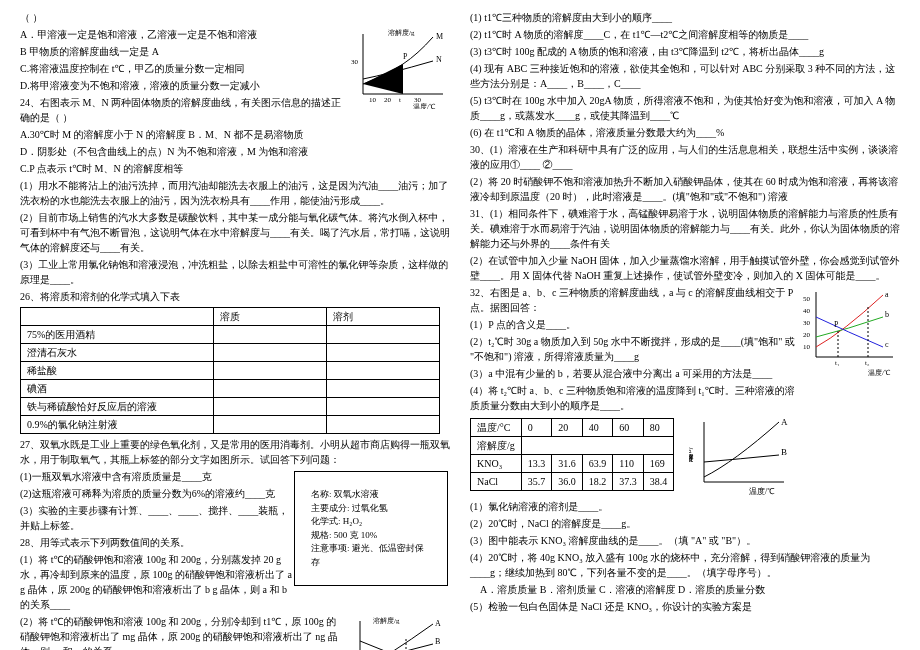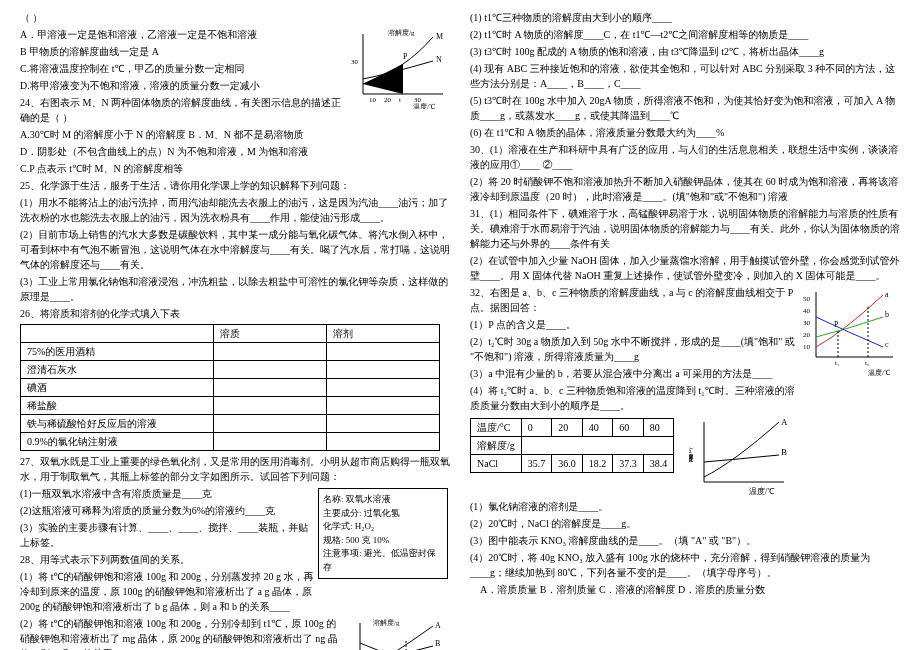--- a/index.html
+++ b/index.html
@@ -28,21 +28,21 @@
     margin: 3px 0;
   }
   table.tbl td, table.tbl th {
     border: 1px solid #000;
     padding: 1px 6px;
     font-size: 10px;
     text-align: left;
   }
   .label-box {
     border: 1px solid #000;
-    padding: 4px;
+    padding: 16px;
     font-size: 9px;
     width: 120px;
     float: right;
     margin: 2px;
   }
   .graph-box {
     float: right;
     width: 100px;
     height: 80px;
     border: none;
@@ -83,21 +83,20 @@
           <text x="3" y="35" font-size="7">30</text>
           <text x="21" y="73" font-size="7">10</text>
           <text x="36" y="73" font-size="7">20</text>
           <text x="51" y="73" font-size="7">t</text>
           <text x="66" y="73" font-size="7">30</text>
           <text x="40" y="6" font-size="7">溶解度/g</text>
           <text x="65" y="80" font-size="7">温度/℃</text>
         </svg>
       </div>
     </div>
-    <p class="p">25、化学源于生活，服务于生活，请你用化学课上学的知识解释下列问题：</p>
     <p class="p">(1）用水不能将沾上的油污洗掉，而用汽油却能洗去衣服上的油污，这是因为汽油____油污；加了洗衣粉的水也能洗去衣服上的油污，因为洗衣粉具有____作用，能使油污形成____。</p>
     <p class="p">(2）目前市场上销售的汽水大多数是碳酸饮料，其中某一成分能与氧化碳气体。将汽水倒入杯中，可看到杯中有气泡不断冒泡，这说明气体在水中溶解度与____有关。喝了汽水后，常打嗝，这说明气体的溶解度还与____有关。</p>
     <p class="p">(3）工业上常用氯化钠饱和溶液浸泡，冲洗粗盐，以除去粗盐中可溶性的氯化钾等杂质，这样做的原理是____。</p>
     <p class="p">26、将溶质和溶剂的化学式填入下表</p>
     <table class="tbl">
       <tbody>
           <tr>
             <td style="width:180px"></td>
             <td style="width:100px">溶质</td>
             <td style="width:100px">溶剂</td>
@@ -106,26 +105,26 @@
             <td>75%的医用酒精</td>
             <td></td>
             <td></td>
           </tr>
       <tr>
             <td>澄清石灰水</td>
             <td></td>
             <td></td>
           </tr>
       <tr>
+            <td>稀盐酸</td>
+            <td></td>
+            <td></td>
+          </tr>
+      <tr>
             <td>碘酒</td>
-            <td></td>
-            <td></td>
-          </tr>
-      <tr>
-            <td>稀盐酸</td>
             <td></td>
             <td></td>
           </tr>
       <tr>
             <td>铁与稀硫酸恰好反应后的溶液</td>
             <td></td>
             <td></td>
           </tr>
       <tr>
             <td>0.9%的氯化钠注射液</td>
@@ -229,20 +228,28 @@
               <td>20</td>
               <td>40</td>
               <td>60</td>
               <td>80</td>
             </tr>
         <tr>
               <td>溶解度/g</td>
               <td colspan="5"></td>
             </tr>
         <tr>
+              <td>KNO₃</td>
+              <td>13.3</td>
+              <td>31.6</td>
+              <td>63.9</td>
+              <td>110</td>
+              <td>169</td>
+            </tr>
+        <tr>
               <td>NaCl</td>
               <td>35.7</td>
               <td>36.0</td>
               <td>18.2</td>
               <td>37.3</td>
               <td>38.4</td>
             </tr>
       </tbody>
         </table>
       <div class="graph-box" style="margin-left:15px">
@@ -256,14 +263,15 @@
           <text x="0" y="30" font-size="8" style="writing-mode:tb">溶解度/g</text>
           <text x="60" y="77" font-size="8">温度/℃</text>
         </svg>
       </div>
     </div>
     <p class="p">(1）氯化钠溶液的溶剂是____。</p>
     <p class="p">(2）20℃时，NaCl 的溶解度是____g。</p>
     <p class="p">(3）图中能表示 KNO₃ 溶解度曲线的是____。（填 "A" 或 "B"）。</p>
     <p class="p">(4）20℃时，将 40g  KNO₃ 放入盛有 100g 水的烧杯中，充分溶解，得到硝酸钾溶液的质量为____g；继续加热到 80℃，下列各量不变的是____。（填字母序号）。</p>
     <p class="p indent">A．溶质质量   B．溶剂质量   C．溶液的溶解度   D．溶质的质量分数</p>
+    <p class="p">(5）检验一包白色固体是 NaCl 还是 KNO₃，你设计的实验方案是</p>
   </div>
 </div>
 
 </body></html>

